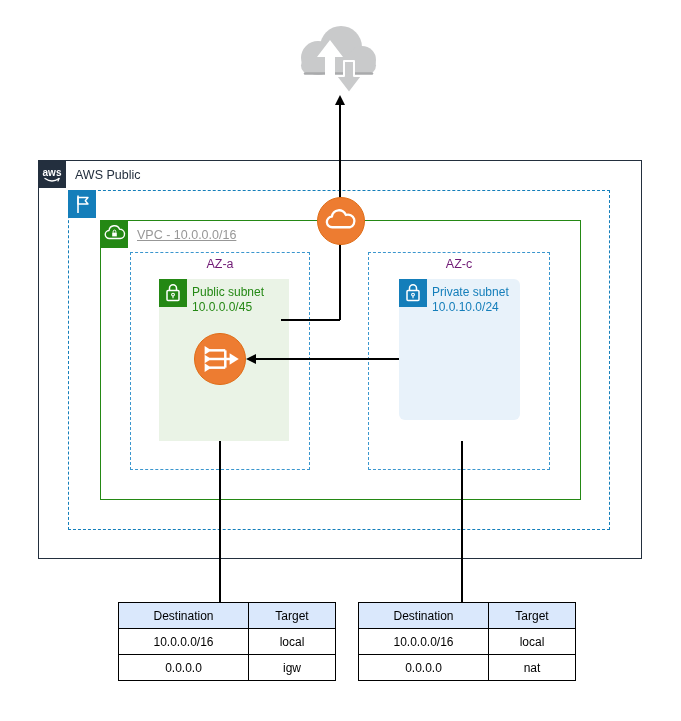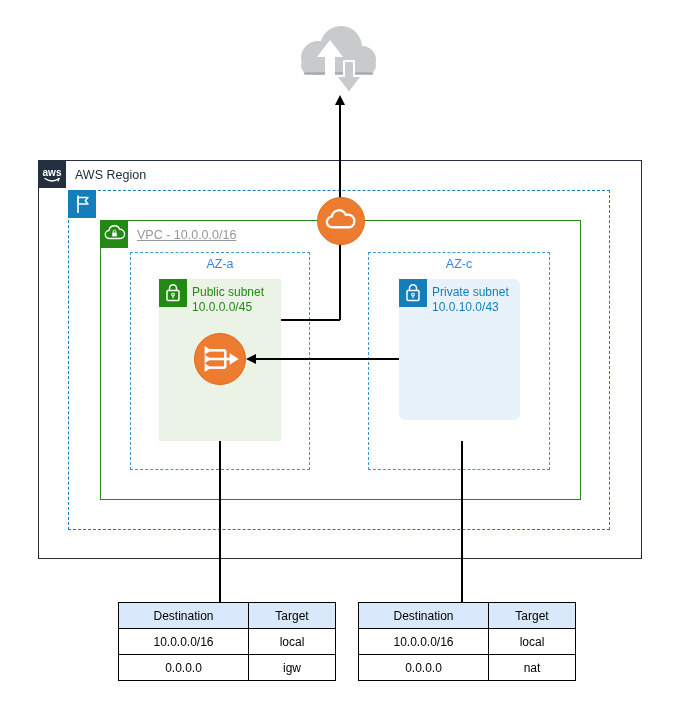--- a/index.html
+++ b/index.html
@@ -14,23 +14,23 @@
   #region-box{left:68px;top:190px;width:542px;height:340px;border:1px dashed #147EBA;}
   #vpc-box{left:100px;top:220px;width:481px;height:280px;border:1px solid #248814;}
   #az-a-box{left:130px;top:252px;width:180px;height:218px;border:1px dashed #3A96CE;}
   #az-c-box{left:368px;top:252px;width:182px;height:218px;border:1px dashed #3A96CE;}
   .badge{position:absolute;left:-1px;top:-1px;width:28px;height:28px;display:flex;justify-content:center;}
   .badge svg{display:block;}
   .box-label{position:absolute;left:36px;top:0;height:28px;line-height:28px;font-size:12.5px;white-space:nowrap;}
   #aws-cloud-box .box-label{color:#232F3E;}
   #region-box .box-label{color:#147EBA;}
   #vpc-box .box-label{color:#979797;text-decoration:underline;}
-  .az-label{position:absolute;left:0;top:4px;width:100%;text-align:center;font-size:12.5px;color:#3b82f6;}
-  
-  #public-subnet{left:159px;top:279px;width:122px;height:162px;background:#EAF3E6;z-index:1;}
+  .az-label{position:absolute;left:0;top:4px;width:100%;text-align:center;font-size:12.5px;color:#701a75;}
+  
+  #public-subnet{left:159px;top:279px;width:122px;height:162px;background:#EAF3E6;z-index:1;padding-left:8px;}
   #private-subnet{left:399px;top:279px;width:121px;height:141px;background:#E8F2FA;z-index:1;border-radius:6px;}
   .subnet-icon{position:absolute;left:0;top:0;width:28px;height:28px;display:flex;align-items:center;justify-content:center;}
   .subnet-text{position:absolute;left:33px;top:6px;font-size:12px;line-height:15px;white-space:nowrap;}
   #public-subnet .subnet-text{color:#248814;}
   #private-subnet .subnet-text{color:#147EBA;}
   
   .node-circle{position:absolute;border-radius:50%;background:#ED7C31;border:1px solid #DF6C16;
     box-sizing:border-box;display:flex;align-items:center;justify-content:center;z-index:5;}
   #igw-node{left:317px;top:197px;width:48px;height:48px;}
   #nat-node{left:194px;top:333px;width:52px;height:52px;}
@@ -81,21 +81,21 @@
   <div class="line" id="line-table-right"></div>
 
   <div class="group-box" id="aws-cloud-box">
     <div class="badge" style="background:#232F3E">
       <svg width="28" height="28" viewBox="0 0 28 28">
         <text x="14" y="15.5" text-anchor="middle" font-size="10" font-weight="bold" fill="#ffffff" font-family="Liberation Sans, sans-serif">aws</text>
         <path d="M7,18.5 Q14,23.5 21,18.5" stroke="#ffffff" stroke-width="1.3" fill="none" stroke-linecap="round"></path>
         <path d="M21,18.5 l-1,2.4" stroke="#ffffff" stroke-width="1.3" fill="none" stroke-linecap="round"></path>
       </svg>
     </div>
-    <div class="box-label">AWS Region</div>
+    <div class="box-label">AWS Public</div>
 
     <div class="group-box" id="region-box" style="left:29px;top:29px;">
       <div class="badge" style="background:#147EBA">
         <svg width="28" height="28" viewBox="0 0 28 28">
           <path d="M10,5.5 V23" stroke="#ffffff" stroke-width="1.6" fill="none"></path>
           <path d="M10,7.5 H20 L17.3,10.8 L20,14 H10 Z" stroke="#ffffff" stroke-width="1.4" fill="none" stroke-linejoin="round"></path>
         </svg>
       </div>
 
       <div class="group-box" id="vpc-box" style="left:31px;top:29px;">
@@ -138,21 +138,21 @@
     <div class="subnet-icon" style="background:#147EBA">
       <svg width="28" height="28" viewBox="0 0 28 28">
         <rect x="8" y="11.5" width="12" height="10" rx="1" fill="none" stroke="#ffffff" stroke-width="1.5"></rect>
         <path d="M10.5,11.5 V9.3 a3.5,3.5 0 0 1 7,0 V11.5" fill="none" stroke="#ffffff" stroke-width="1.5"></path>
         <circle cx="14" cy="15.6" r="1.4" fill="none" stroke="#ffffff" stroke-width="1.1"></circle>
         <path d="M14,16.8 V19.2" stroke="#ffffff" stroke-width="1.1"></path>
       </svg>
     </div>
     <div class="subnet-text">
       <div>Private subnet</div>
-      <div>10.0.10.0/43</div>
+      <div>10.0.10.0/24</div>
     </div>
   </div>
 
   <div class="node-circle" id="igw-node">
     <svg width="48" height="48" viewBox="0 0 48 48">
       <path d="M15,30.5 a5.5,5.5 0 0 1 -0.5,-11 a7.5,7.5 0 0 1 14.5,-1.8 a5.8,5.8 0 0 1 4.5,12.8 z" stroke="#ffffff" stroke-width="2.4" fill="none" stroke-linejoin="round"></path>
     </svg>
   </div>
 
   <div class="node-circle" id="nat-node">

